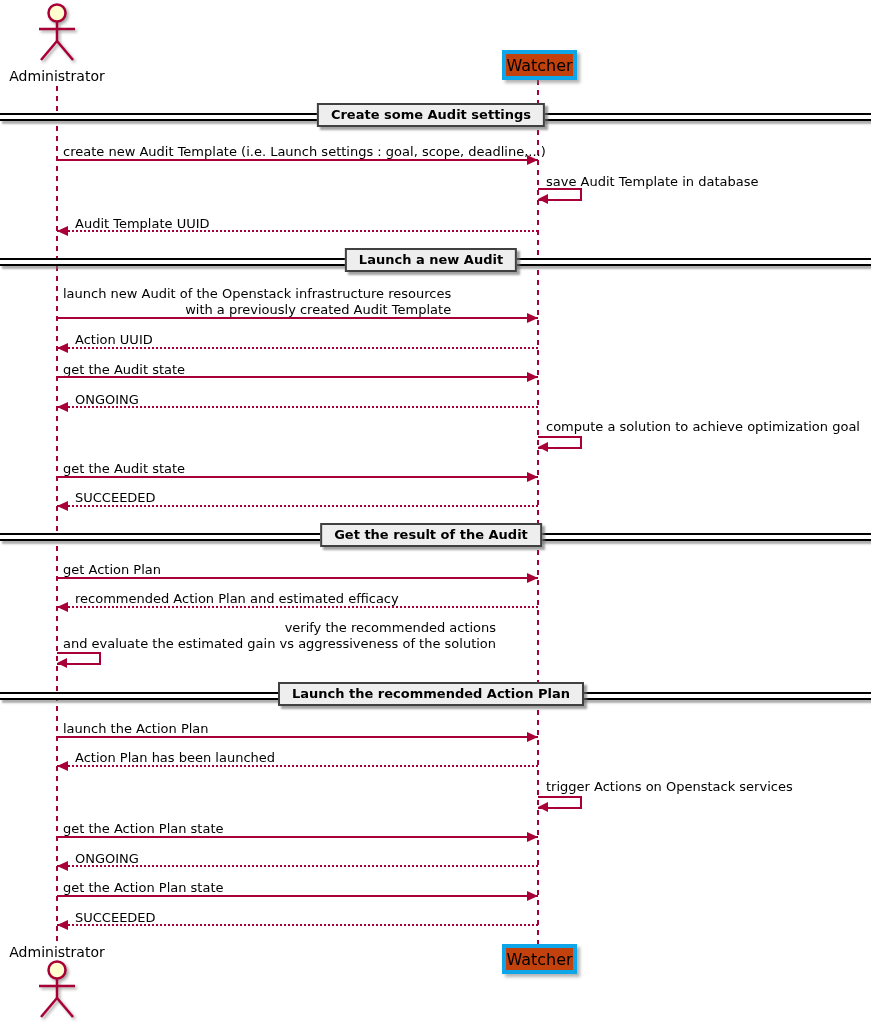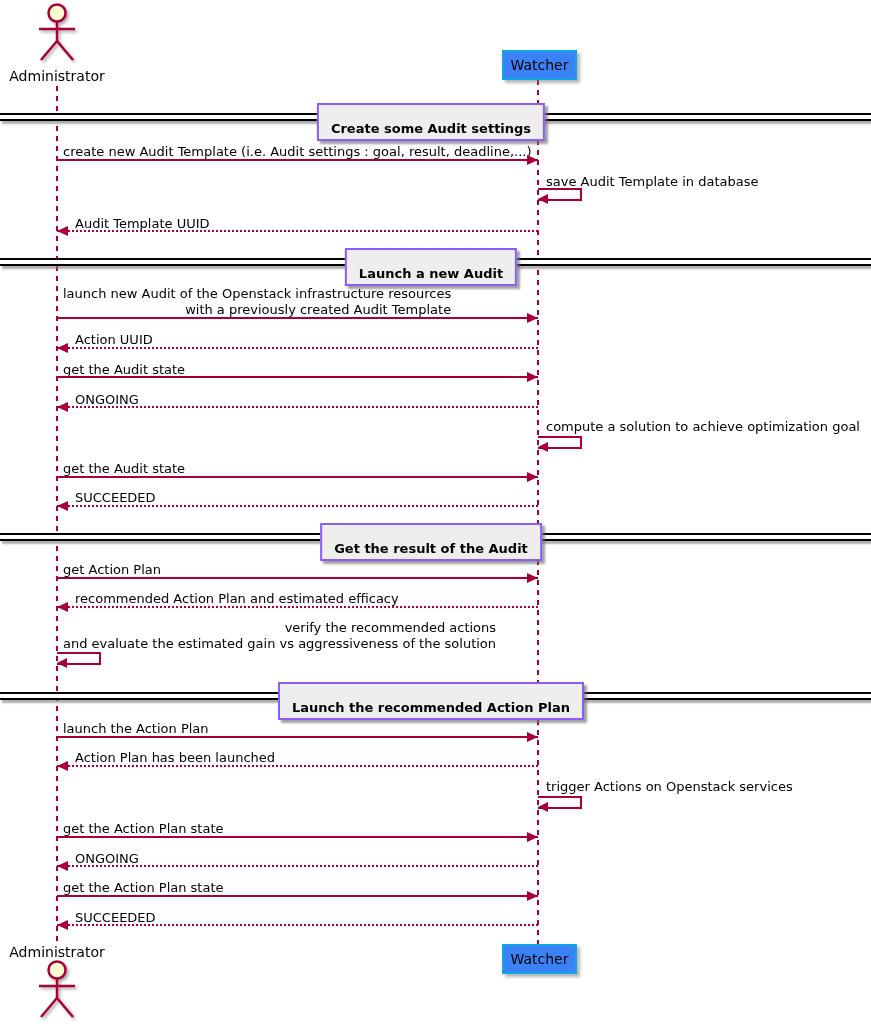--- a/index.html
+++ b/index.html
@@ -8,43 +8,43 @@
 
   
   .lifeline{position:absolute;width:2px;
             background:repeating-linear-gradient(to bottom,#A80036 0 5px,transparent 5px 10px);}
 
   
   .divline{position:absolute;left:0;width:871px;height:4px;background:#fff;
            border-top:2px solid #000;border-bottom:2px solid #000;
            box-shadow:2px 3px 2px rgba(120,120,120,.6);}
   .divlabel{position:absolute;left:431px;transform:translateX(-50%);
-            background:#EEEEEE;border:2px solid #8b5cf6;padding:16px 12px 3px;
+            background:#EEEEEE;border:2px solid #404040;padding:2px 12px 3px;
             font-size:13px;font-weight:bold;white-space:nowrap;line-height:15px;
             box-shadow:3px 3px 2px rgba(110,110,110,.65);}
 
   
   .mtext{position:absolute;font-size:13px;line-height:15px;white-space:nowrap;}
   .mtext.two{line-height:16px;text-align:right;}
   .line{position:absolute;left:57px;width:481px;height:0;border-top:2px solid #A80036;}
   .line.dot{border-top-style:dotted;}
   .ah{position:absolute;width:0;height:0;border-top:5px solid transparent;border-bottom:5px solid transparent;}
   .ah.r{border-left:11px solid #A80036;left:527px;}
   .ah.l{border-right:11px solid #A80036;left:57px;}
   .selfloop{position:absolute;width:44px;height:13px;box-sizing:border-box;
             border:2px solid #A80036;border-left:none;background:transparent;}
   .selfloop.adm{left:57px;} .selfloop.wat{left:538px;}
   .sah{position:absolute;width:0;height:0;border-top:5px solid transparent;
        border-bottom:5px solid transparent;border-right:10px solid #A80036;}
 
   
   .pbox{position:absolute;left:502px;width:75px;height:30px;box-sizing:border-box;
-        background:#3b82f6;border:2px solid #0ea5e9;
+        background:#c2410c;border:4px solid #0ea5e9;
         display:flex;align-items:center;justify-content:center;
-        font-size:14px;box-shadow:3px 3px 3px rgba(120,120,120,.55);}
+        font-size:16px;box-shadow:3px 3px 3px rgba(120,120,120,.55);}
   .actor-label{position:absolute;left:57px;transform:translateX(-50%);
                font-size:14px;white-space:nowrap;}
   .actor-svg{position:absolute;left:27px;filter:drop-shadow(2.5px 2.5px 1.5px rgba(120,120,120,.65));}
 </style>
 </head>
 <body>
 
 <div id="diagram">
 
   <div class="lifeline" style="left:56px;top:86px;height:858px;"></div>
@@ -55,21 +55,21 @@
 
   <div class="divline" style="top:258px;"></div>
   <div class="divlabel" style="top:248px;">Launch a new Audit</div>
 
   <div class="divline" style="top:533px;"></div>
   <div class="divlabel" style="top:523px;">Get the result of the Audit</div>
 
   <div class="divline" style="top:692px;"></div>
   <div class="divlabel" style="top:682px;">Launch the recommended Action Plan</div>
 
-  <div class="mtext" style="left:63px;top:144px;">create new Audit Template (i.e. Audit settings : goal, result, deadline,...)</div>
+  <div class="mtext" style="left:63px;top:144px;">create new Audit Template (i.e. Launch settings : goal, scope, deadline,...)</div>
   <div class="line" style="top:159px;"></div>
   <div class="ah r" style="top:155px;"></div>
 
   <div class="mtext" style="left:546px;top:174px;">save Audit Template in database</div>
   <div class="selfloop wat" style="top:188px;"></div>
   <div class="sah" style="left:538px;top:194px;"></div>
 
   <div class="mtext" style="left:75px;top:216px;">Audit Template UUID</div>
   <div class="line dot" style="top:230px;"></div>
   <div class="ah l" style="top:226px;"></div>

